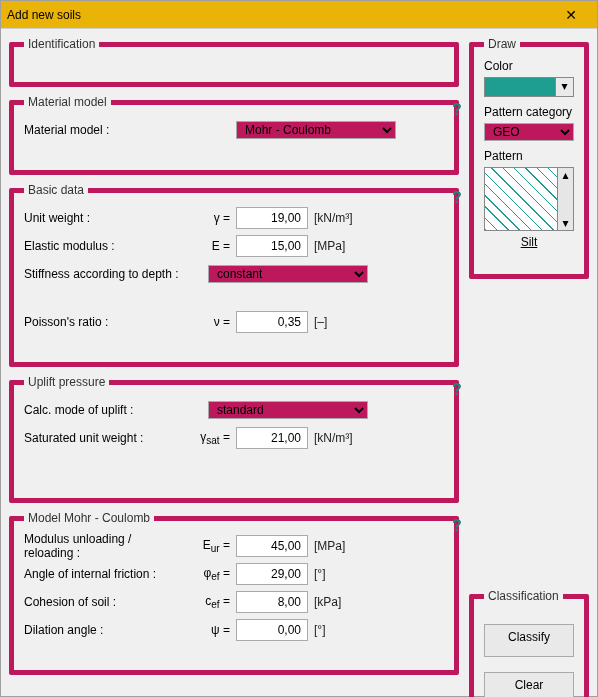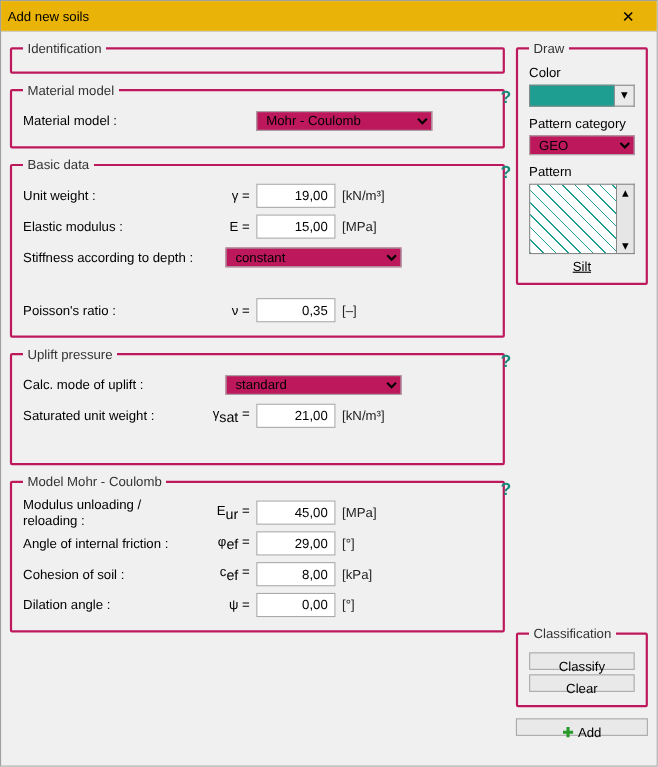--- a/index.html
+++ b/index.html
@@ -5,21 +5,21 @@
 * { box-sizing: border-box; font-family: "Segoe UI", Tahoma, sans-serif; font-size: 12px; }
 body { margin: 0; background: #f0f0f0; }
 .window { width: 598px; height: 697px; background: #f0f0f0; border: 1px solid #a0a0a0; position: relative; }
 .titlebar { height: 28px; background: #eab308; border-bottom: 1px solid #d0d0d0; display: flex; align-items: center; padding: 0 6px; }
 .titlebar .title { flex: 1; }
 .titlebar .close { width: 40px; text-align: center; font-size: 14px; cursor: pointer; }
 .content { position: absolute; top: 28px; left: 0; right: 0; bottom: 0; padding: 8px; }
 .left { width: 450px; float: left; }
 .right { width: 120px; float: right; }
 
-fieldset { border: 2px solid #be185d; border-radius: 2px; margin: 0 0 8px 0; padding: 6px 10px 8px 10px; position: relative; }
+fieldset { border: 5px solid #be185d; border-radius: 2px; margin: 0 0 8px 0; padding: 6px 10px 25px 10px; position: relative; }
 fieldset > legend { padding: 0 4px; color: #333; }
 .help { position: absolute; right: -14px; top: -8px; width: 16px; height: 16px; color: #1a8a7a; font-weight: bold; font-size: 16px; cursor: pointer; }
 
 .row { display: flex; align-items: center; height: 26px; margin: 2px 0; }
 .lbl { width: 160px; }
 .sym { width: 52px; text-align: right; padding-right: 6px; }
 .val { width: 72px; }
 .val input { width: 100%; height: 22px; border: 1px solid #a9a9a9; padding: 0 6px; text-align: right; background: #fff; }
 .unit { padding-left: 6px; color: #222; }
 .sel { height: 18px; border: 1px solid #a9a9a9; background: #be185d; padding: 0 4px; }
@@ -30,24 +30,24 @@
 .rlabel { text-align: left; margin: 2px 0 4px 0; }
 .swatch-wrap { display: flex; }
 .swatch { flex: 1; height: 20px; background: #1d9e90; border: 1px solid #888; }
 .dd { width: 18px; height: 20px; border: 1px solid #888; border-left: none; background: #eaeaea; text-align: center; cursor: pointer; line-height: 16px; }
 .pat-sel { width: 100%; }
 .pattern-box { display:flex; }
 .pattern { flex:1; height: 64px; border: 1px solid #888; background: repeating-linear-gradient(45deg,#1d9e90 0,#1d9e90 1px,#fff 1px,#fff 8px); }
 .scroll { width: 16px; background:#e6e6e6; border:1px solid #888; border-left:none; display:flex; flex-direction:column; justify-content:space-between; align-items:center; font-size:9px; cursor:pointer; }
 .pat-name { text-align: center; margin-top: 4px; text-decoration: underline; }
 
-.btn { display:block; width: 100%; height: 16px; border:1px solid #a9a9a9; background:#e9e9e9; margin: 4px 0; cursor:pointer; text-align:center; line-height:24px; }
+.btn { display:block; width: 100%; height: 33px; border:1px solid #a9a9a9; background:#e9e9e9; margin: 15px 0; cursor:pointer; text-align:center; line-height:24px; }
 .btn .plus { color:#2a9a2a; font-weight:bold; margin-right:4px; }
 
-sub { font-size: 13px; }
+sub { font-size: 10px; }
 .clearfix::after { content:""; display:table; clear:both; }
 </style>
 </head>
 <body>
 
 <div class="window">
   <div class="titlebar">
     <span class="title">Add new soils</span>
     <span class="close">✕</span>
   </div>

